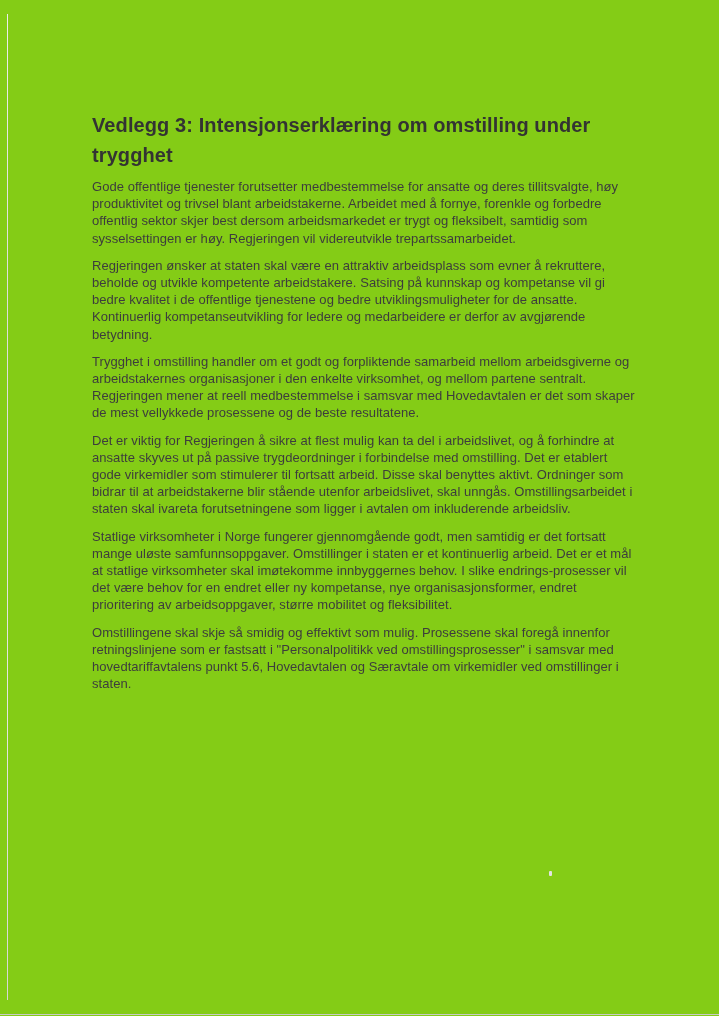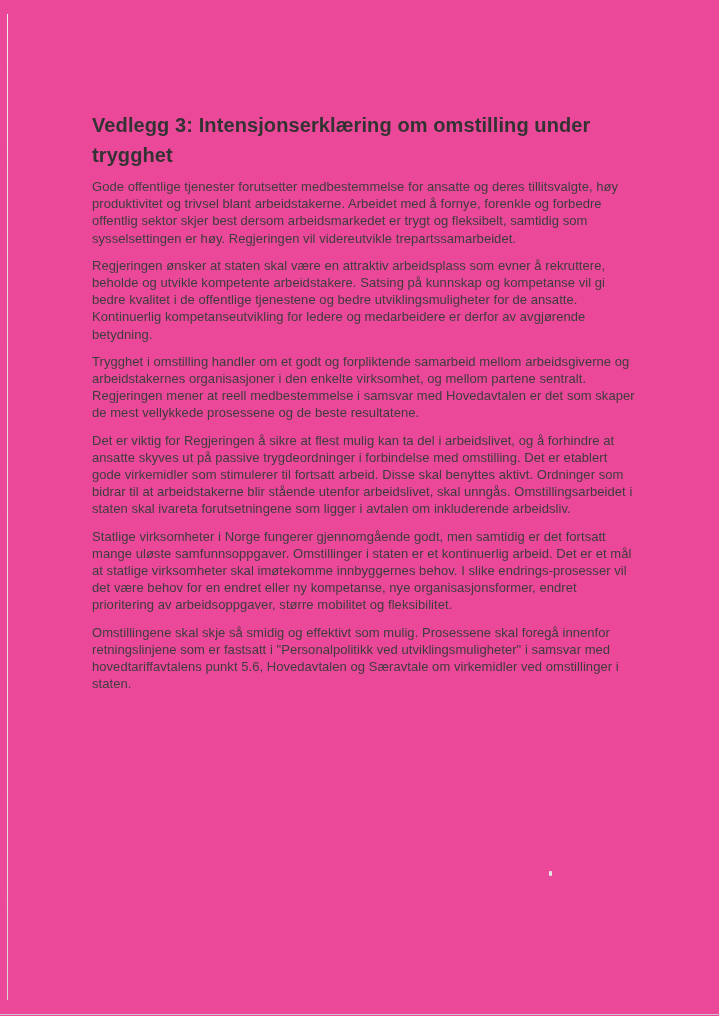--- a/index.html
+++ b/index.html
@@ -10,21 +10,21 @@
   body {
     width: 719px;
     height: 1016px;
     position: relative;
     overflow: hidden;
     font-family: "Liberation Sans", sans-serif;
   }
   .page {
     position: absolute;
     inset: 0;
-    background: #ec4899;
+    background: #84cc16;
   }
   
   .scan-edge-left {
     position: absolute;
     left: 7px;
     top: 14px;
     width: 1px;
     height: 986px;
     background: linear-gradient(#ececec, #dcdcdc 30%, #e4e4e4 70%, #d6d6d6);
   }
@@ -82,16 +82,16 @@
     <p class="doc-paragraph">Gode offentlige tjenester forutsetter medbestemmelse for ansatte og deres tillitsvalgte, høy produktivitet og trivsel blant arbeidstakerne. Arbeidet med å fornye, forenkle og forbedre offentlig sektor skjer best dersom arbeidsmarkedet er trygt og fleksibelt, samtidig som sysselsettingen er høy. Regjeringen vil videreutvikle trepartssamarbeidet.</p>
 
     <p class="doc-paragraph">Regjeringen ønsker at staten skal være en attraktiv arbeidsplass som evner å rekruttere, beholde og utvikle kompetente arbeidstakere. Satsing på kunnskap og kompetanse vil gi bedre kvalitet i de offentlige tjenestene og bedre utviklingsmuligheter for de ansatte. Kontinuerlig kompetanseutvikling for ledere og medarbeidere er derfor av avgjørende betydning.</p>
 
     <p class="doc-paragraph">Trygghet i omstilling handler om et godt og forpliktende samarbeid mellom arbeidsgiverne og arbeidstakernes organisasjoner i den enkelte virksomhet, og mellom partene sentralt. Regjeringen mener at reell medbestemmelse i samsvar med Hovedavtalen er det som skaper de mest vellykkede prosessene og de beste resultatene.</p>
 
     <p class="doc-paragraph">Det er viktig for Regjeringen å sikre at flest mulig kan ta del i arbeidslivet, og å forhindre at ansatte skyves ut på passive trygdeordninger i forbindelse med omstilling. Det er etablert gode virkemidler som stimulerer til fortsatt arbeid. Disse skal benyttes aktivt. Ordninger som bidrar til at arbeidstakerne blir stående utenfor arbeidslivet, skal unngås. Omstillingsarbeidet i staten skal ivareta forutsetningene som ligger i avtalen om inkluderende arbeidsliv.</p>
 
     <p class="doc-paragraph">Statlige virksomheter i Norge fungerer gjennomgående godt, men samtidig er det fortsatt mange uløste samfunnsoppgaver. Omstillinger i staten er et kontinuerlig arbeid. Det er et mål at statlige virksomheter skal imøtekomme innbyggernes behov. I slike endrings-prosesser vil det være behov for en endret eller ny kompetanse, nye organisasjonsformer, endret prioritering av arbeidsoppgaver, større mobilitet og fleksibilitet.</p>
 
-    <p class="doc-paragraph">Omstillingene skal skje så smidig og effektivt som mulig. Prosessene skal foregå innenfor retningslinjene som er fastsatt i "Personalpolitikk ved utviklingsmuligheter" i samsvar med hovedtariffavtalens punkt 5.6, Hovedavtalen og Særavtale om virkemidler ved omstillinger i staten.</p>
+    <p class="doc-paragraph">Omstillingene skal skje så smidig og effektivt som mulig. Prosessene skal foregå innenfor retningslinjene som er fastsatt i "Personalpolitikk ved omstillingsprosesser" i samsvar med hovedtariffavtalens punkt 5.6, Hovedavtalen og Særavtale om virkemidler ved omstillinger i staten.</p>
   </div>
 
 </div>
 
 </body></html>

